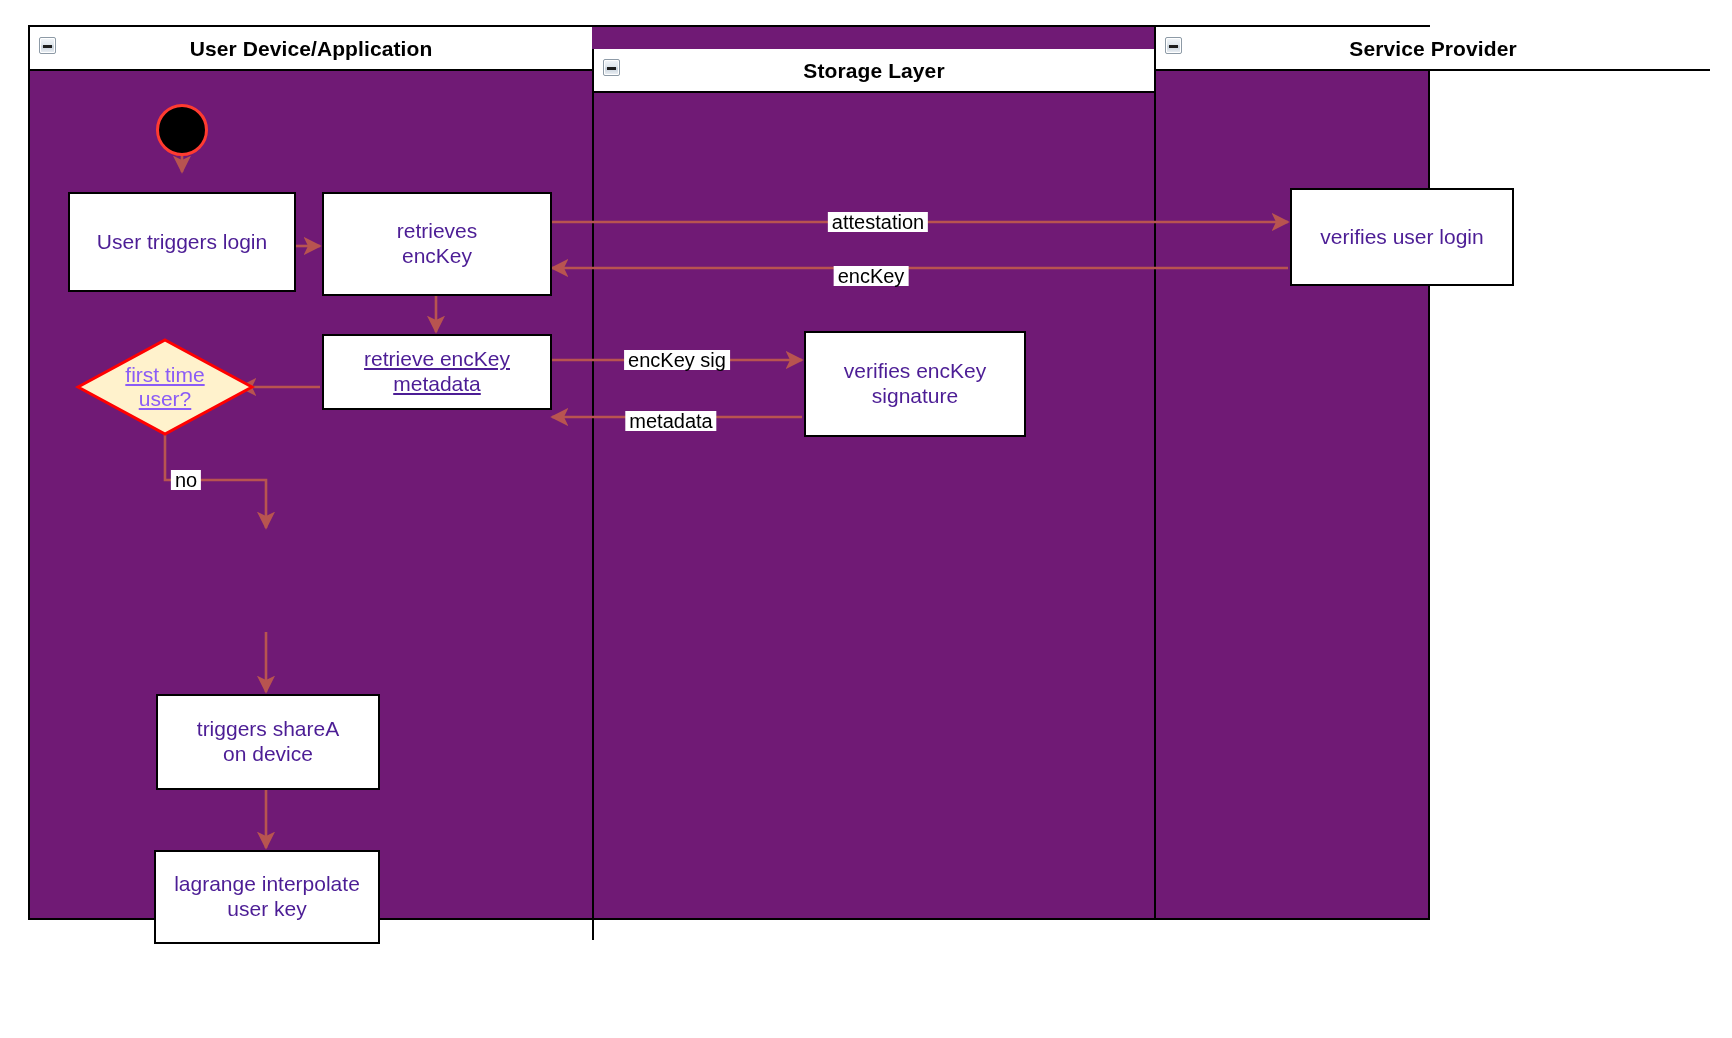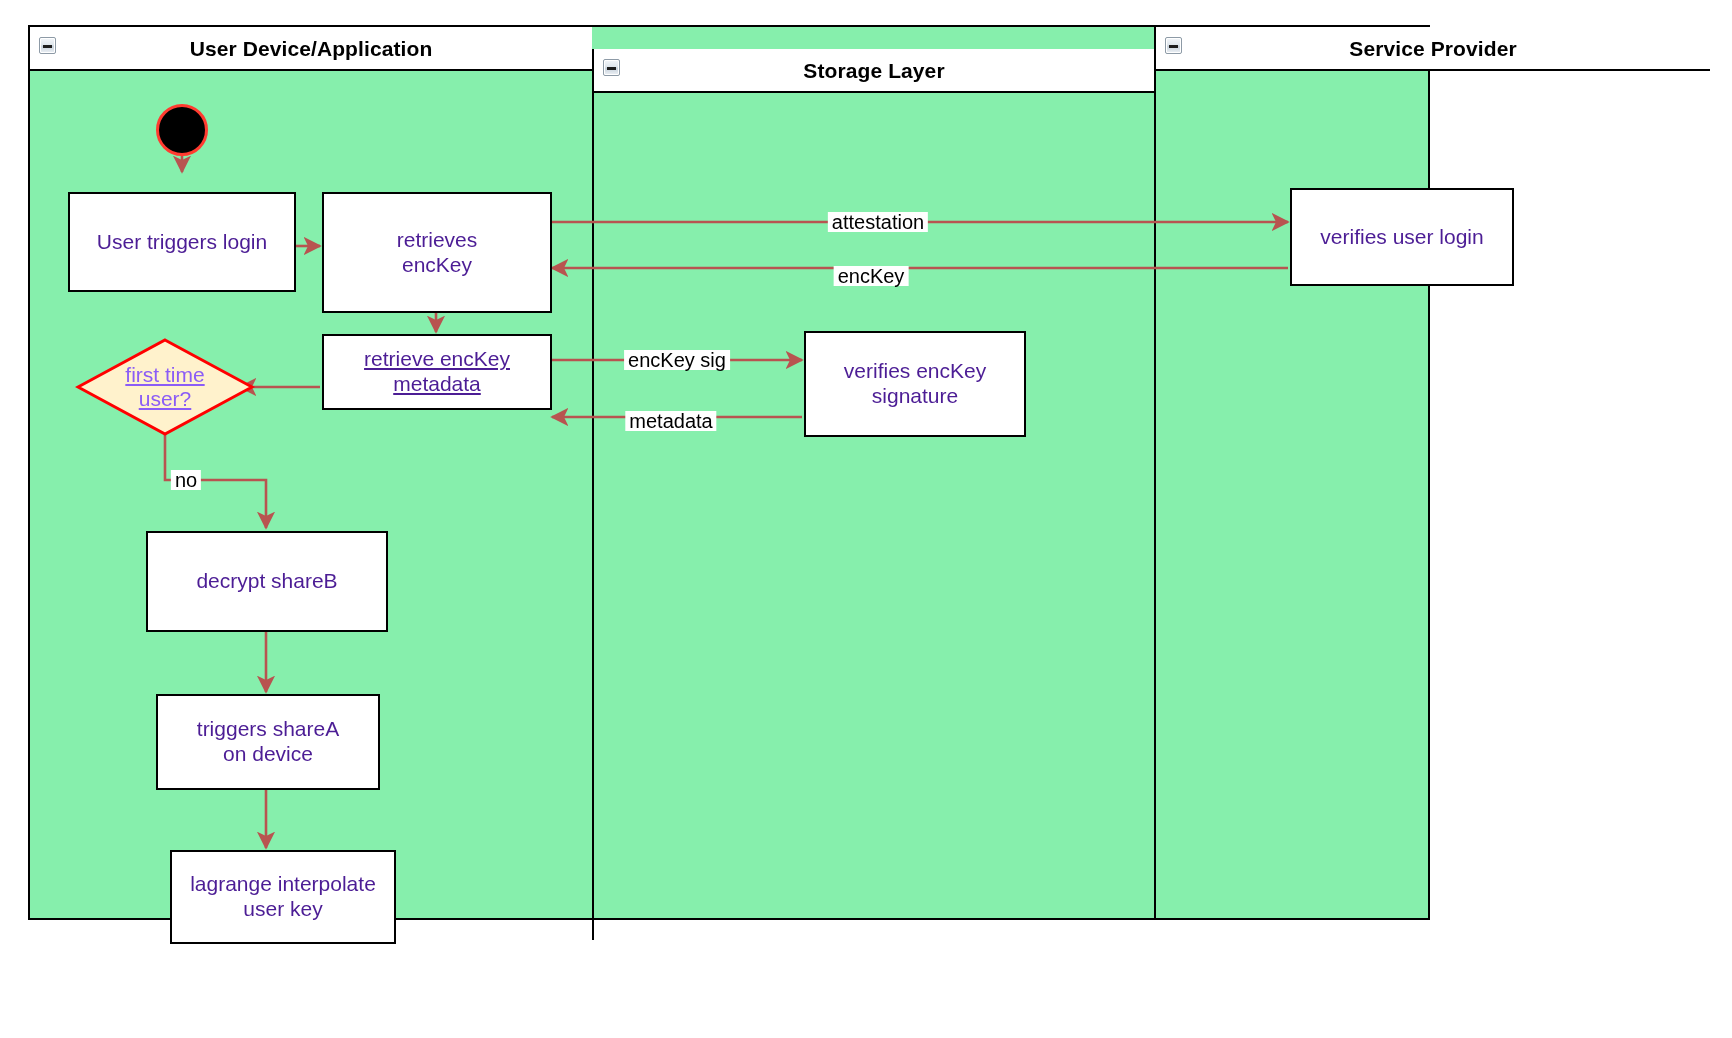--- a/index.html
+++ b/index.html
@@ -22,21 +22,21 @@
 
   
   .pool {
     position: absolute;
     left: 28px;
     top: 25px;
     width: 1402px;
     height: 895px;
     box-sizing: border-box;
     border: 2px solid #000000;
-    background: #86efac;
+    background: #701a75;
     padding-left: 7px;
   }
   .lane {
     position: absolute;
     top: 0;
     height: 100%;
     box-sizing: border-box;
   }
   .lane.divider { border-left: 2px solid #000000; }
   .lane-header {
@@ -216,40 +216,39 @@
   <span class="edge-label" style="left:878px; top:222px;">attestation</span>
   <span class="edge-label" style="left:871px; top:276px;">encKey</span>
   <span class="edge-label" style="left:677px; top:360px;">encKey sig</span>
   <span class="edge-label" style="left:671px; top:421px;">metadata</span>
   <span class="edge-label" style="left:186px; top:480px;">no</span>
 
   <div class="start-node" style="left:156px; top:104px; width:52px; height:52px;"></div>
 
   <div class="node" style="left:68px; top:192px; width:228px; height:100px;">User triggers login</div>
 
-  <div class="node" style="left:322px; top:192px; width:230px; height:121px;text-align:center;">retrieves
+  <div class="node" style="left:322px; top:192px; width:230px; height:104px;text-align:center;">retrieves
 encKey</div>
 
   <div class="node" style="left:322px; top:334px; width:230px; height:76px;text-decoration:underline;">retrieve encKey
 metadata</div>
 
   <div class="decision" style="left:75px; top:337px; width:180px; height:100px;">
     <svg width="180" height="100" viewBox="0 0 180 100" xmlns="http://www.w3.org/2000/svg">
       <polygon points="90,3 177,50 90,97 3,50" fill="#fff2cc" stroke="#ff0000" stroke-width="3"></polygon>
     </svg>
     <span class="diamond-label">first time
 user?</span>
   </div>
 
-  <div class="node" style="left:146px; top:531px; width:242px; height:101px;">decrypt shareB</div>
 
   <div class="node" style="left:156px; top:694px; width:224px; height:96px;">triggers shareA
 on device</div>
 
-  <div class="node" style="left:154px; top:850px; width:226px; height:94px;margin-left:16px;">lagrange interpolate
+  <div class="node" style="left:154px; top:850px; width:226px; height:94px;">lagrange interpolate
 user key</div>
 
   <div class="node" style="left:804px; top:331px; width:222px; height:106px;">verifies encKey
 signature</div>
 
   <div class="node" style="left:1290px; top:188px; width:224px; height:98px;">verifies user login</div>
 
 </div>
 
 </body></html>

